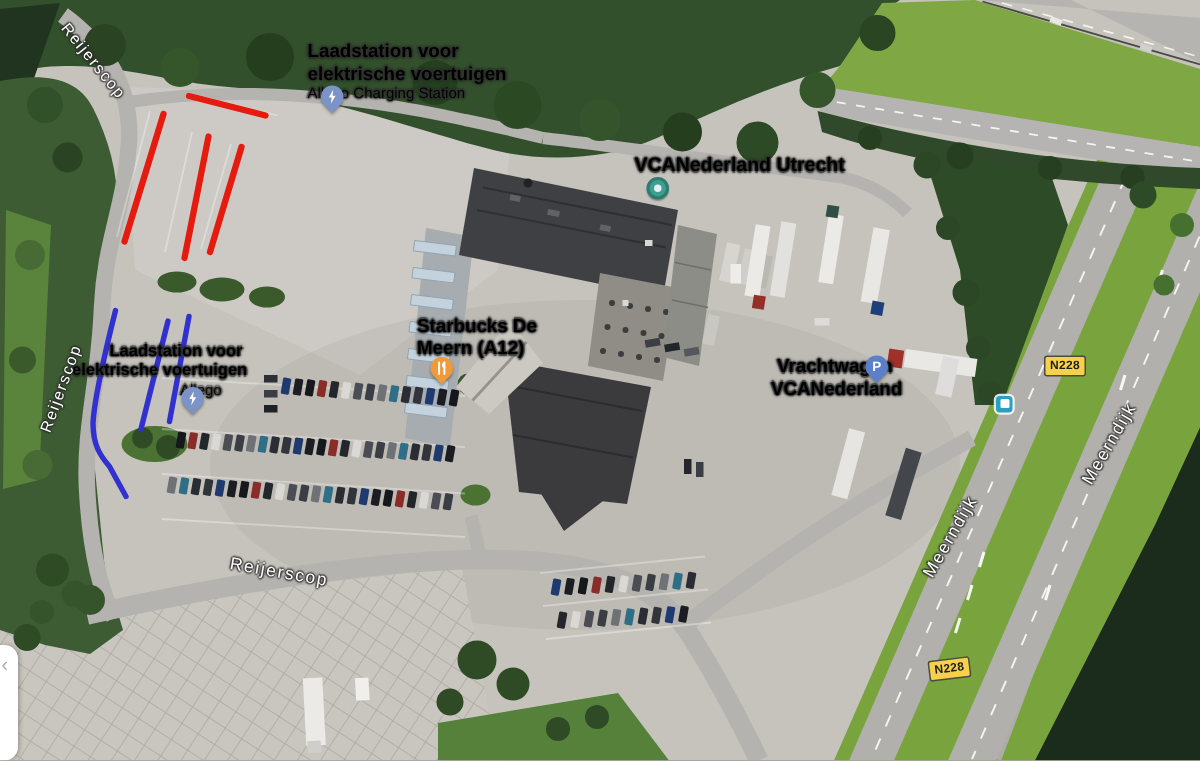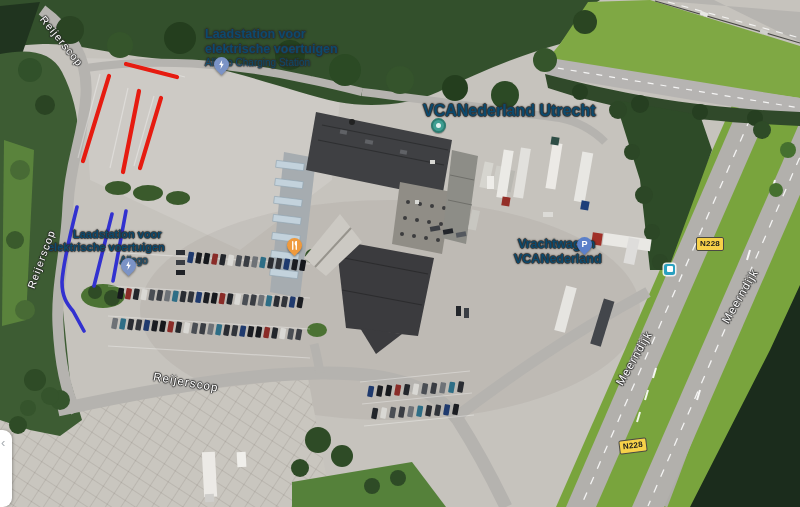--- a/index.html
+++ b/index.html
@@ -1,18 +1,18 @@
 <!DOCTYPE html>
 <html><head>
 <meta charset="utf-8">
 <style>
   html,body{margin:0;padding:0;background:#888;}
   .stage{position:relative;width:800px;height:507px;overflow:hidden;font-family:"Liberation Sans",sans-serif;cursor:grab;background:#c6c3bd;}
   .stage svg.scene{position:absolute;inset:0;display:block;}
-  .place{position:absolute;color:#0c4a6e;font-weight:bold;font-size:12.5px;line-height:1.16;white-space:nowrap;cursor:pointer;
+  .place{position:absolute;color:#000000;font-weight:bold;font-size:12.5px;line-height:1.16;white-space:nowrap;cursor:pointer;
     text-shadow:-1px 0 1px rgba(48,48,48,.95),1px 0 1px rgba(48,48,48,.95),0 -1px 1px rgba(48,48,48,.95),0 1px 1px rgba(48,48,48,.95),0 0 3px rgba(0,0,0,.45);}
   .place .sub{font-weight:normal;font-size:10px;opacity:.95;margin-top:1px;}
   .small{font-size:11px;}
   .road-label{position:absolute;color:#fff;font-size:10.5px;letter-spacing:1.2px;white-space:nowrap;
     transform:translate(-50%,-50%) rotate(var(--r));
     text-shadow:-1px 0 1px rgba(40,40,40,.9),1px 0 1px rgba(40,40,40,.9),0 -1px 1px rgba(40,40,40,.9),0 1px 1px rgba(40,40,40,.9);}
   .badge{position:absolute;background:#f7d149;border:1px solid #4a4a43;color:#1c1c1c;
     font-size:8px;font-weight:bold;line-height:1;padding:2px 3px;border-radius:2px;letter-spacing:.2px;}
   .pin{position:absolute;width:15px;height:15px;border-radius:50% 50% 50% 0;transform:rotate(-45deg);
     box-shadow:-1px 1px 2px rgba(0,0,0,.35);cursor:pointer;}
@@ -349,27 +349,31 @@
     <div>Laadstation voor</div>
     <div>elektrische voertuigen</div>
     <div class="sub">Allego Charging Station</div>
   </div>
   <div class="pin" style="left:214px;top:57px;background:#7b93c6">
     <svg viewBox="0 0 10 10">
         <path d="M5.6 0.8 L2.9 5.4 H4.7 L4.1 9.2 L7.1 4.4 H5.2 Z" fill="#fff"></path>
       </svg>
   </div>
 
-  <div class="place" style="left:423px;top:102px;font-size:16px">
+  <div class="place" style="left:423px;top:102px;font-size:13px">
     <div>VCANederland Utrecht</div>
   </div>
   <div class="dot" style="left:431px;top:118px">
       <span></span>
     </div>
 
+  <div class="place" style="left:278px;top:210px">
+    <div>Starbucks De</div>
+    <div>Meern (A12)</div>
+  </div>
   <div class="pin" style="left:287px;top:238px;background:#ef9a3d">
     <svg viewBox="0 0 10 10">
       <g stroke="#fff" stroke-width="1.2" stroke-linecap="round" fill="none">
         <path d="M3.4 1.5 V8.5 M6.6 1.5 V8.5"></path>
           <path d="M6.6 1.5 C5.4 2.3 5.4 3.9 6.6 4.6"></path>
       </g>
     </svg>
   </div>
 
   <div class="place small" style="left:73px;top:228px">

